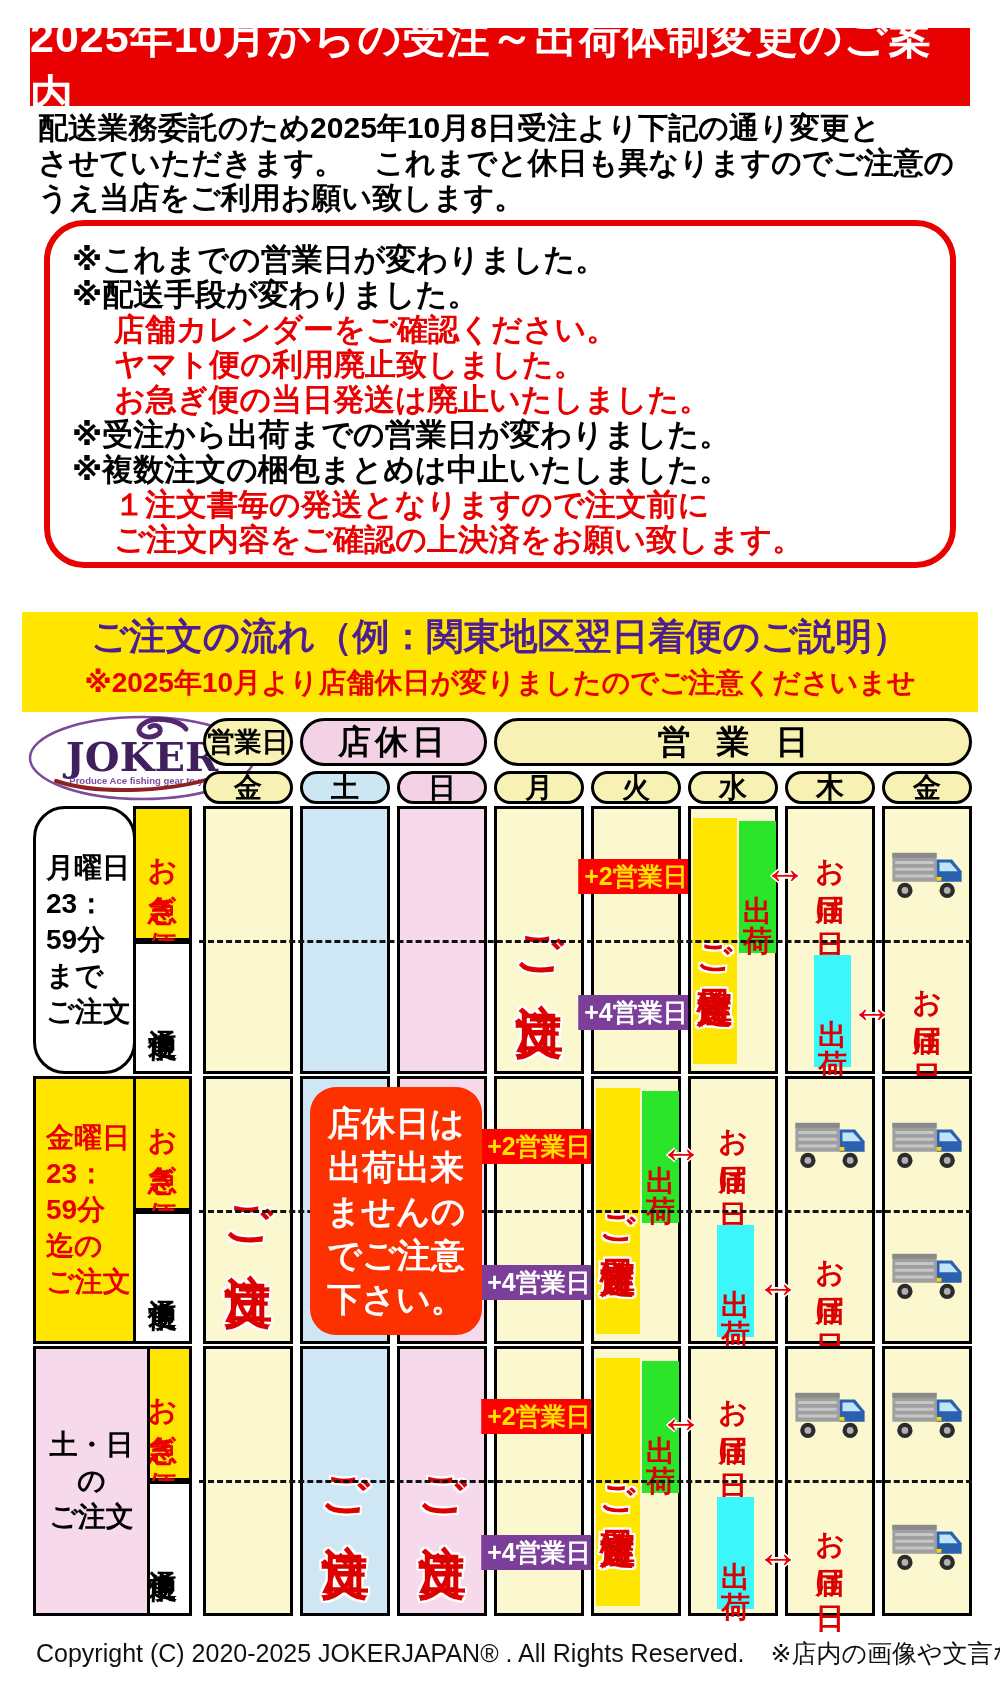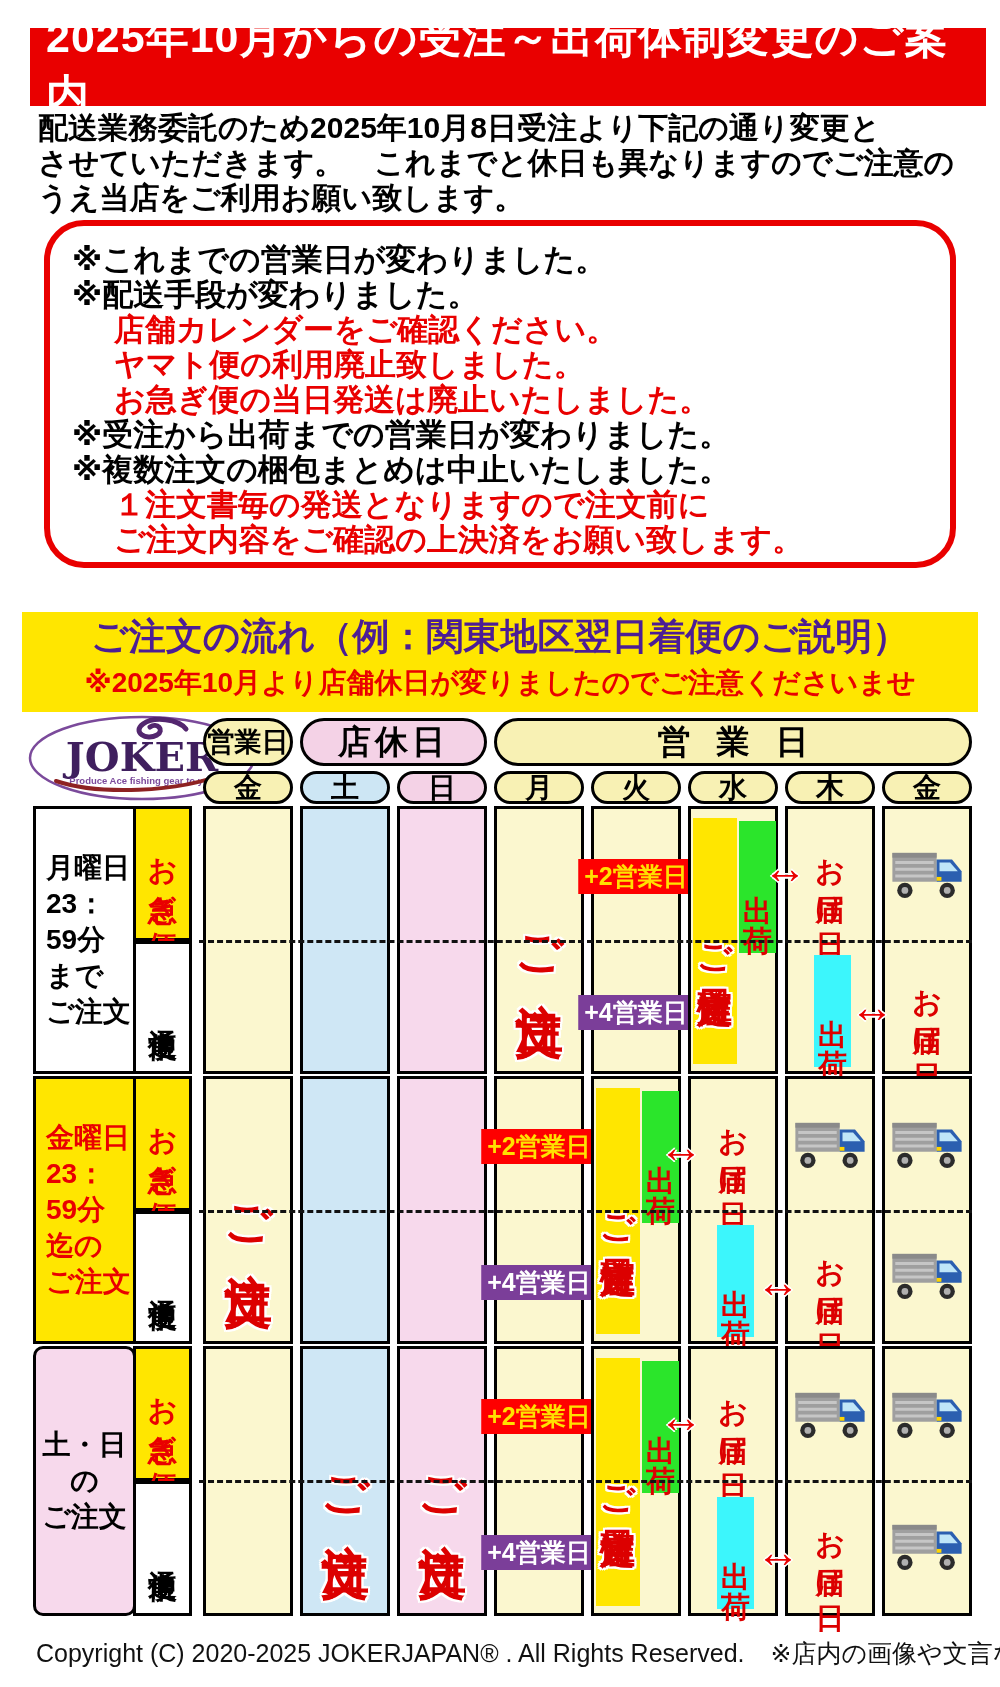--- a/index.html
+++ b/index.html
@@ -2,21 +2,21 @@
 <html><head>
 <meta charset="utf-8">
 <style>
   html,body{margin:0;padding:0;background:#fff;}
   .page{position:relative;width:1000px;height:1687px;background:#fff;overflow:hidden;
         font-family:"Liberation Sans","DejaVu Sans",sans-serif;font-weight:800;}
   .abs{position:absolute;}
 
   
   .banner{left:30px;top:28px;width:940px;height:78px;background:#e90000;color:#fff;
-          display:flex;align-items:center;justify-content:center;font-size:43px;letter-spacing:1px;padding-left:16px;}
+          display:flex;align-items:center;justify-content:center;font-size:43px;letter-spacing:1px;}
   
   .intro{left:38px;top:110px;width:930px;font-size:30px;line-height:1.17;color:#000;white-space:pre-line;}
   
   .notice{left:44px;top:220px;width:912px;height:348px;border:6px solid #e90000;border-radius:40px;
           box-sizing:border-box;padding:16px 16px 8px 22px;}
   .nline{font-size:31px;line-height:35px;white-space:nowrap;}
   .nblack{color:#000;}
   .nred{color:#e90000;padding-left:42px;}
   
   .flowbar{left:22px;top:612px;width:956px;height:100px;background:#ffe600;text-align:center;}
@@ -117,21 +117,21 @@
 
     <div class="pill ppy" style="left:203px;top:58px;width:90px;height:33px;font-size:28px;">金</div>
     <div class="pill plb" style="left:300px;top:58px;width:90px;height:33px;font-size:28px;">土</div>
     <div class="pill ppk" style="left:397px;top:58px;width:90px;height:33px;font-size:28px;">日</div>
     <div class="pill ppy" style="left:494px;top:58px;width:90px;height:33px;font-size:28px;">月</div>
     <div class="pill ppy" style="left:591px;top:58px;width:90px;height:33px;font-size:28px;">火</div>
     <div class="pill ppy" style="left:688px;top:58px;width:90px;height:33px;font-size:28px;">水</div>
     <div class="pill ppy" style="left:785px;top:58px;width:90px;height:33px;font-size:28px;">木</div>
     <div class="pill ppy" style="left:882px;top:58px;width:90px;height:33px;font-size:28px;">金</div>
 
-    <div class="cell bgwh labelbox lblL" style="left:33px;top:93px;width:103px;height:268px;">月曜日
+    <div class="cell bgwh labelbox lblL" style="left:33px;top:93px;width:103px;height:268px;border-radius:32px;">月曜日
 23：
 59分
 まで
 ご注文</div>
     <div class="cell bgyw" style="left:133px;top:93px;width:59px;height:135px;">
       <div class="vwrap">
           <span class="vt vexp">お急ぎ便</span>
         </div>
     </div>
     <div class="cell bgwh" style="left:133px;top:228px;width:59px;height:133px;">
@@ -291,24 +291,29 @@
             <path d="M51 13 h11 l8 9 h-19 z" fill="#bfe6f8"></path>
             <rect x="48" y="28" width="5" height="4" fill="#ffd400"></rect>
             <circle cx="15" cy="42" r="8" fill="#2b2b2b"></circle>
             <circle cx="15" cy="42" r="3.5" fill="#b0b0b0"></circle>
             <circle cx="59" cy="42" r="8" fill="#2b2b2b"></circle>
             <circle cx="59" cy="42" r="3.5" fill="#b0b0b0"></circle>
           </svg>
       </div>
     </div>
     <div class="rowdash" style="top:497px;"></div>
+    <div class="closedbox">店休日は
+出荷出来
+ませんの
+でご注意
+下さい。</div>
     <span class="arrow" style="left:653px;top:412px;">↔</span>
     <span class="arrow" style="left:750px;top:547px;">↔</span>
 
-    <div class="cell bgpk labelbox lblC" style="left:33px;top:633px;width:103px;height:270px;border-radius:10px;">土・日
+    <div class="cell bgpk labelbox lblC" style="left:33px;top:633px;width:117px;height:270px;">土・日
 の
 ご注文</div>
     <div class="cell bgyw" style="left:133px;top:633px;width:59px;height:135px;">
       <div class="vwrap">
           <span class="vt vexp">お急ぎ便</span>
         </div>
     </div>
     <div class="cell bgwh" style="left:133px;top:768px;width:59px;height:135px;">
       <div class="vwrap">
           <span class="vt vnorm">通常便</span>

